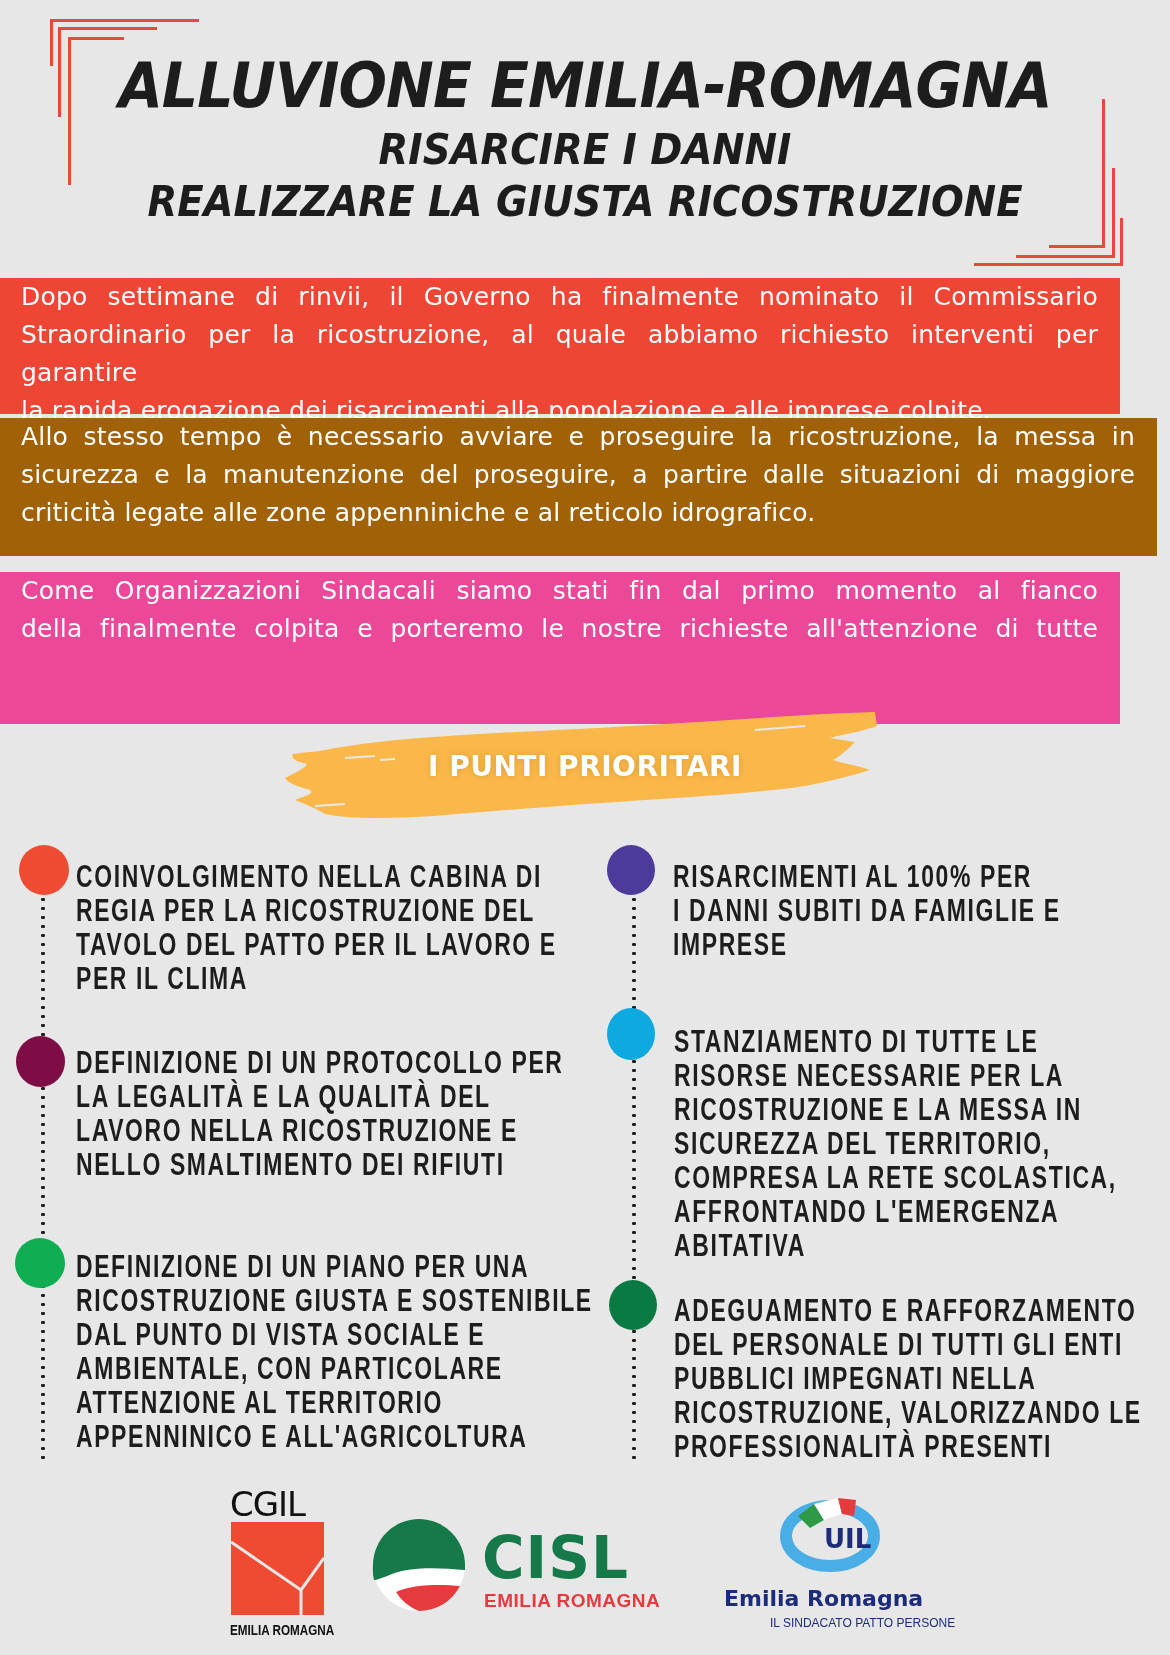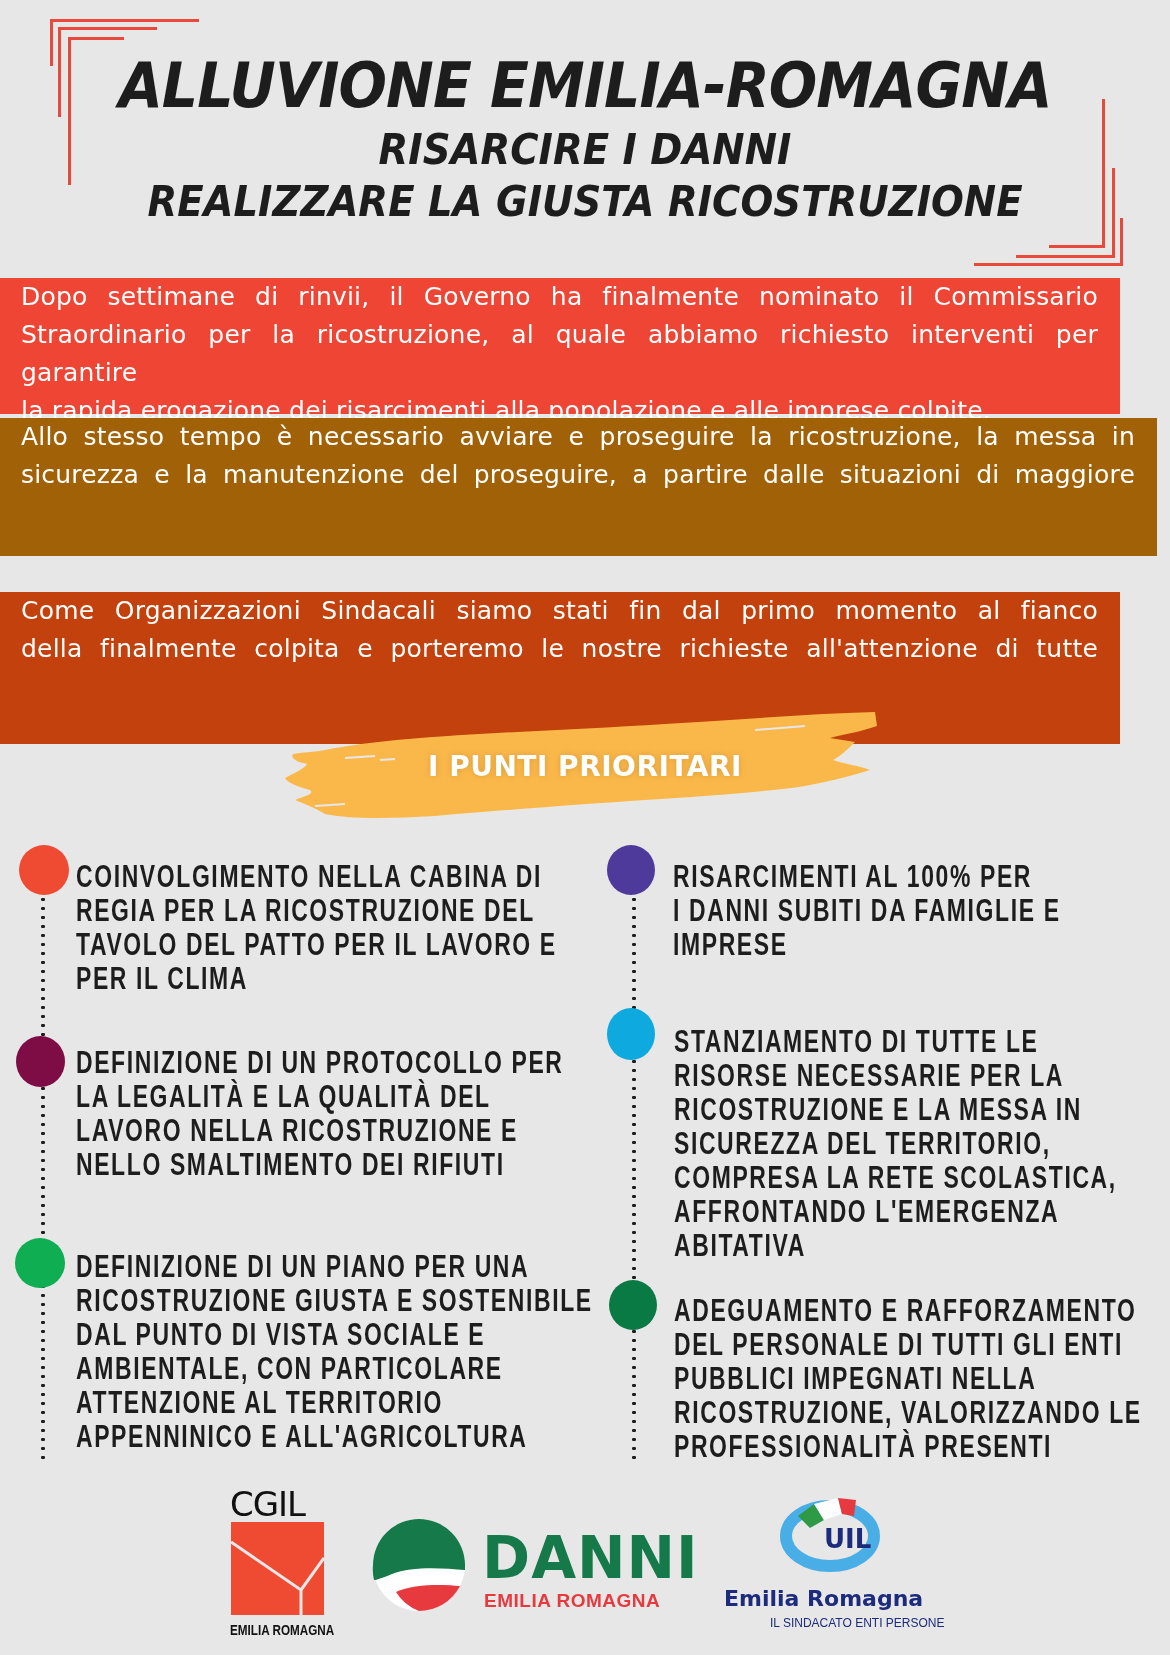--- a/index.html
+++ b/index.html
@@ -11,21 +11,21 @@
 
     .title-block { position: absolute; left: 0; top: 48px; width: 1170px; text-align: center; font-style: italic; }
     .title-main { font-family: "DejaVu Sans", sans-serif; font-weight: bold; font-size: 62px; letter-spacing: -1px; line-height: 76px; color: #1d1d1d; transform: scaleX(0.92); }
     .title-sub { font-family: "DejaVu Sans", sans-serif; font-weight: bold; font-size: 42px; line-height: 52px; color: #1d1d1d; transform: scaleX(0.92); }
 
     
     .info-box { position: absolute; left: 0; color: #ffffff; font-family: "DejaVu Sans", sans-serif; font-size: 25px; line-height: 38px; text-align: justify; padding: 0 22px 0 21px; letter-spacing: 0.2px; }
     .info-box span { display: block; transform-origin: left top; }
     .box-red { top: 278px; width: 1120px; height: 136px; background: #ef4535; }
     .box-green { top: 418px; width: 1157px; height: 138px; background: #a16207; }
-    .box-blue { top: 592px; width: 1120px; height: 152px; background: #c2410c; }
+    .box-blue { top: 572px; width: 1120px; height: 152px; background: #ec4899; }
 
     
     .banner { position: absolute; left: 285px; top: 712px; width: 600px; height: 110px; }
     .banner svg { position: absolute; left: 0; top: 0; }
     .banner-label { position: absolute; left: 0; top: 38px; width: 600px; text-align: center; font-family: "DejaVu Sans", sans-serif; font-weight: bold; font-size: 28px; color: #ffffff; text-shadow: 0 0 6px rgba(120,80,0,0.25); letter-spacing: 0.5px; }
     .bullet { position: absolute; border-radius: 50%; }
     .dots { position: absolute; width: 4px; background-image: radial-gradient(circle, #1d1d1d 1.7px, transparent 2px); background-size: 4px 9px; background-repeat: repeat-y; }
     .p-text { position: absolute; font-family: "Liberation Sans", sans-serif; font-weight: bold; font-size: 31px; line-height: 34px; letter-spacing: 2.2px; color: #1d1d1d; white-space: pre-line; transform: scaleX(0.74); transform-origin: left top; width: 720px; }
 
     
@@ -65,20 +65,21 @@
 </div>
 
 <div class="info-box box-red">
   <span style="text-align-last:justify;">Dopo settimane di rinvii, il Governo ha finalmente nominato il Commissario</span>
   <span style="text-align-last:justify;">Straordinario per la ricostruzione, al quale abbiamo richiesto interventi per garantire</span>
   <span>la rapida erogazione dei risarcimenti alla popolazione e alle imprese colpite.</span>
 </div>
 <div class="info-box box-green">
   <span style="text-align-last:justify;">Allo stesso tempo è necessario avviare e proseguire la ricostruzione, la messa in</span>
   <span style="text-align-last:justify;">sicurezza e la manutenzione del proseguire, a partire dalle situazioni di maggiore</span>
+  <span>criticità legate alle zone appenniniche e al reticolo idrografico.</span>
 </div>
 <div class="info-box box-blue">
   <span style="text-align-last:justify;">Come Organizzazioni Sindacali siamo stati fin dal primo momento al fianco</span>
   <span style="text-align-last:justify;">della finalmente colpita e porteremo le nostre richieste all'attenzione di tutte</span>
 </div>
 
 <div class="banner">
   <svg width="600" height="110" viewBox="0 0 600 110">
     <path d="M40 38 C120 22, 260 20, 380 12 C450 8, 520 2, 590 0 L592 14 C575 20, 560 22, 545 26 L570 30 C560 40, 555 44, 548 48 C560 52, 575 54, 585 58 C560 66, 540 70, 520 74 C480 80, 420 84, 360 88 C300 92, 220 98, 150 104 C110 106, 70 108, 40 102 C30 96, 20 92, 10 88 C20 84, 30 82, 25 78 C10 74, 2 70, 0 66 C12 60, 20 56, 22 52 C12 50, 5 46, 8 42 C20 40, 30 40, 40 38 Z" fill="#fbb84a"></path>
     <path d="M60 46 L90 44 M95 48 L110 47 M470 18 L520 14 M30 94 L60 92" stroke="#e7e7e7" stroke-width="2"></path>
@@ -143,27 +144,27 @@
   </svg>
   <div class="cgil-sub" style="margin-top:6px;">EMILIA ROMAGNA</div>
 </div>
 
 <div class="logo" style="left:372px;top:1518px;width:300px;height:100px;">
   <svg width="94" height="94" viewBox="0 0 94 94" style="position:absolute;left:0;top:0;">
     <circle cx="47" cy="47" r="46" fill="#ffffff"></circle>
     <path d="M1 47 A46 46 0 0 1 93 47 L93 52 C70 50, 40 48, 20 56 C10 60, 4 62, 2 62 A46 46 0 0 1 1 47 Z" fill="#16794a"></path>
     <path d="M24 74 C40 66, 70 66, 88 68 A46 46 0 0 1 47 93 A46 46 0 0 1 24 74 Z" fill="#e63a3f"></path>
   </svg>
-  <div class="cisl-title" style="position:absolute;left:110px;top:6px;">DANNI</div>
+  <div class="cisl-title" style="position:absolute;left:110px;top:6px;">CISL</div>
   <div class="cisl-sub" style="position:absolute;left:112px;top:72px;">EMILIA ROMAGNA</div>
 </div>
 
 <div class="logo" style="left:722px;top:1494px;width:220px;height:140px;">
   <svg width="100" height="80" viewBox="0 0 100 80" style="position:absolute;left:58px;top:0;">
     <ellipse cx="50" cy="42" rx="44" ry="30" fill="none" stroke="#4aaee6" stroke-width="12"></ellipse>
     <path d="M18 22 L34 10 L44 26 L30 34 Z" fill="#2f9a45"></path>
     <path d="M34 10 L58 4 L62 20 L44 26 Z" fill="#ffffff"></path>
     <path d="M58 4 L76 6 L74 22 L62 20 Z" fill="#e63a3f"></path>
     <text x="44" y="54" font-family="DejaVu Sans, sans-serif" font-weight="bold" font-size="26" fill="#1d2b7c">UIL</text>
   </svg>
   <div class="uil-title" style="position:absolute;left:2px;top:92px;">Emilia Romagna</div>
-  <div class="uil-sub" style="position:absolute;left:48px;top:122px;">IL SINDACATO ENTI PERSONE</div>
+  <div class="uil-sub" style="position:absolute;left:48px;top:122px;">IL SINDACATO PATTO PERSONE</div>
 </div>
 
 </body></html>

